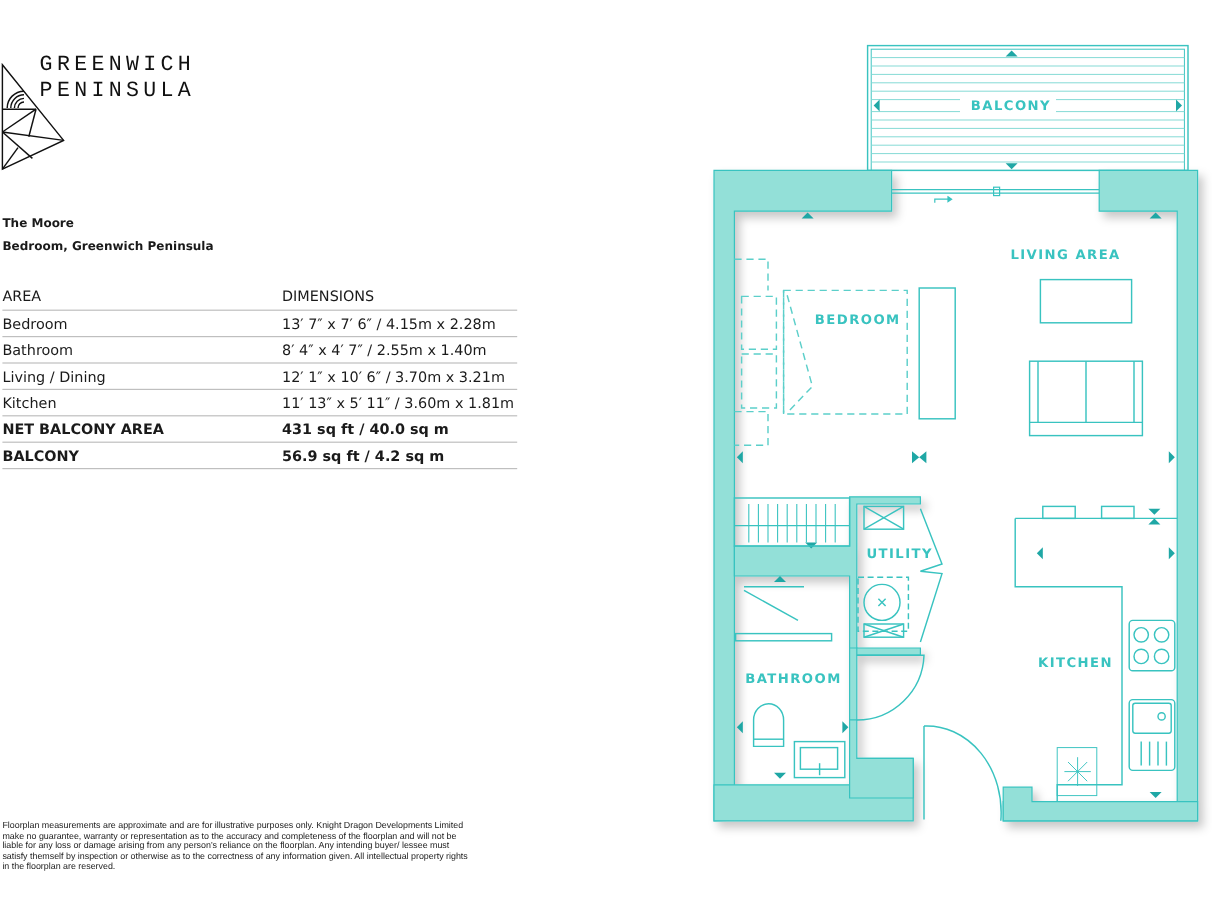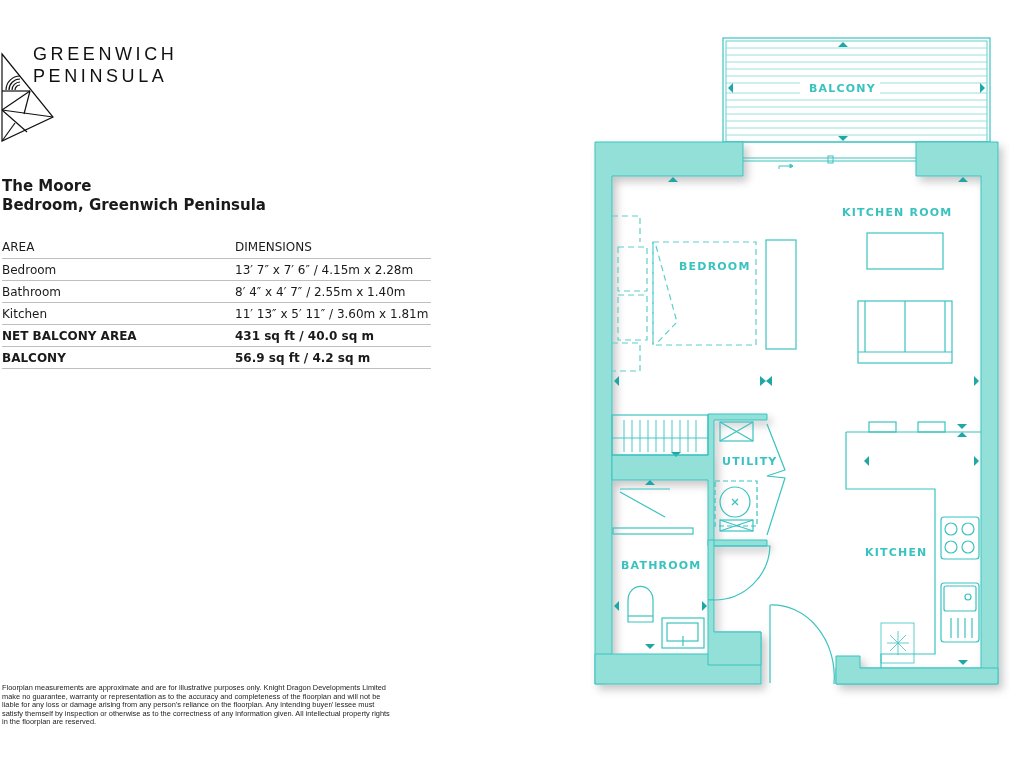--- a/index.html
+++ b/index.html
@@ -1,23 +1,23 @@
 <!DOCTYPE html>
 <html><head>
 <meta charset="utf-8">
 <style>
   html, body { margin:0; padding:0; background:#ffffff; }
   body { width:1024px; height:768px; position:relative; overflow:hidden; font-family:"Liberation Sans", sans-serif; color:#111; }
   .logo { position:absolute; left:0; top:40px; width:200px; height:110px; }
   .logo svg { position:absolute; left:0; top:0; }
-  .brand-line { position:absolute; left:33px; font-family:Liberation Sans, sans-serif; font-size:18px; letter-spacing:3.6px; color:#111; font-weight:normal; }
+  .brand-line { position:absolute; left:33px; font-family:Liberation Mono, monospace; font-size:18px; letter-spacing:3.6px; color:#111; font-weight:normal; }
   .brand-1 { top:4px; }
   .brand-2 { top:26px; }
   .titles { position:absolute; left:2px; top:177px; }
-  .titles div { font-family:"DejaVu Sans", sans-serif; font-size:15px; font-weight:bold; line-height:19px; color:#1a1a1a; }
+  .titles div { font-family:"DejaVu Sans", sans-serif; font-size:10px; font-weight:bold; line-height:19px; color:#1a1a1a; }
   table.spec { position:absolute; left:2px; top:236px; width:429px; border-collapse:collapse; font-family:"DejaVu Sans", sans-serif; font-size:12px; color:#1a1a1a; }
   table.spec td, table.spec th { padding:0; height:21px; border-bottom:1px solid #bfbfbf; text-align:left; font-weight:normal; vertical-align:middle;margin-left:28px; }
   table.spec th { height:22px; }
   table.spec td.c1, table.spec th.c1 { width:233px; }
   table.spec tr.bold td { font-weight:bold; }
   .disclaimer { position:absolute; left:2px; top:684px; width:395px; font-family:"Liberation Sans", sans-serif; font-size:7.4px; line-height:8.6px; color:#222; }
   .plan { position:absolute; left:590px; top:30px; width:420px; height:670px; }
   .plan svg { position:absolute; left:0; top:0; }
   .lbl { position:absolute; font-family:"DejaVu Sans", sans-serif; font-size:11px; font-weight:bold; letter-spacing:1.2px; color:#39c3c0; white-space:nowrap; }
 </style>
@@ -55,20 +55,24 @@
     <th class="c1">AREA</th>
     <th>DIMENSIONS</th>
   </tr>
   <tr>
     <td class="c1">Bedroom</td>
     <td>13′ 7″ x 7′ 6″ / 4.15m x 2.28m</td>
   </tr>
   <tr>
     <td class="c1">Bathroom</td>
     <td>8′ 4″ x 4′ 7″ / 2.55m x 1.40m</td>
+  </tr>
+  <tr>
+    <td class="c1">Living / Dining</td>
+    <td>12′ 1″ x 10′ 6″ / 3.70m x 3.21m</td>
   </tr>
   <tr>
     <td class="c1">Kitchen</td>
     <td>11′ 13″ x 5′ 11″ / 3.60m x 1.81m</td>
   </tr>
   <tr class="bold">
     <td class="c1">NET BALCONY AREA</td>
     <td>431 sq ft / 40.0 sq m</td>
   </tr>
   <tr class="bold">
@@ -242,18 +246,18 @@
       <g stroke-width="0.8">
         <line x1="887" y1="643" x2="909" y2="643"></line>
         <line x1="898" y1="631" x2="898" y2="655"></line>
         <line x1="890" y1="635" x2="906" y2="651"></line>
         <line x1="906" y1="635" x2="890" y2="651"></line>
       </g>
     </g>
   </svg>
 
   <div class="lbl" style="left:219px; top:52px;">BALCONY</div>
-  <div class="lbl" style="left:252px; top:176px;">KITCHEN ROOM</div>
+  <div class="lbl" style="left:252px; top:176px;">LIVING AREA</div>
   <div class="lbl" style="left:89px; top:230px;">BEDROOM</div>
   <div class="lbl" style="left:132px; top:425px;">UTILITY</div>
   <div class="lbl" style="left:31px; top:529px;">BATHROOM</div>
   <div class="lbl" style="left:275px; top:516px;">KITCHEN</div>
 </div>
 
 </body></html>

